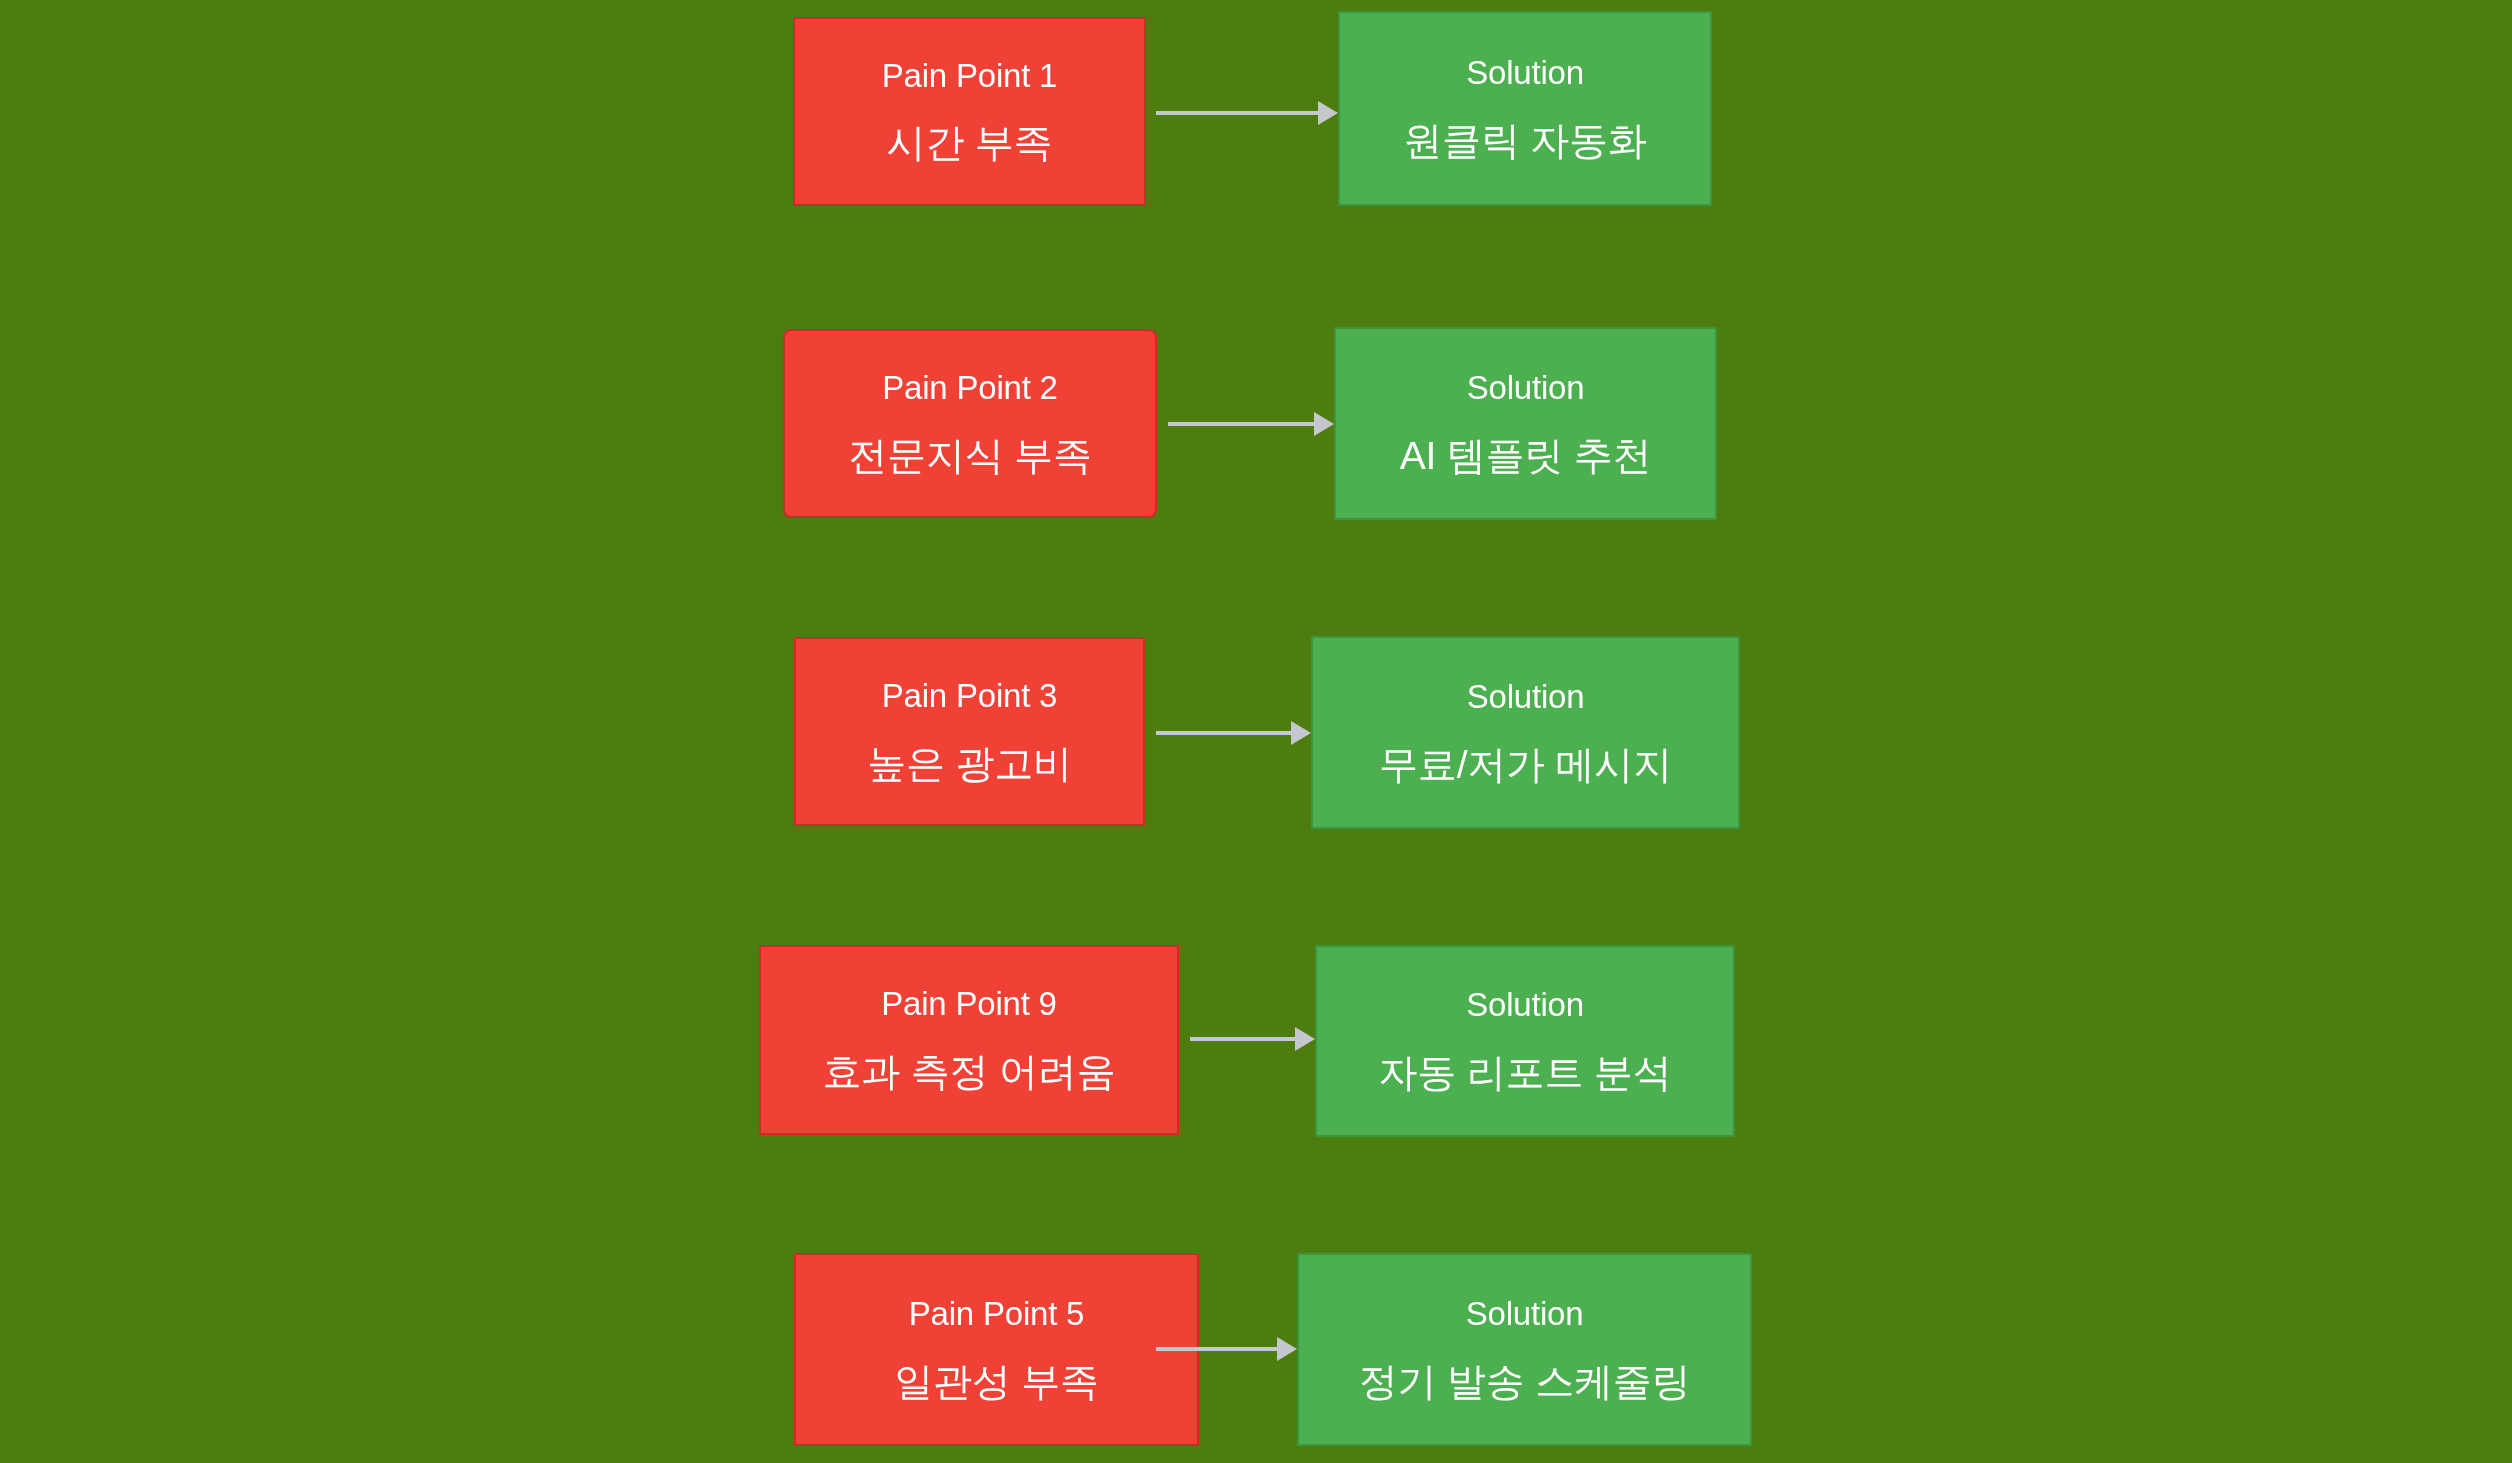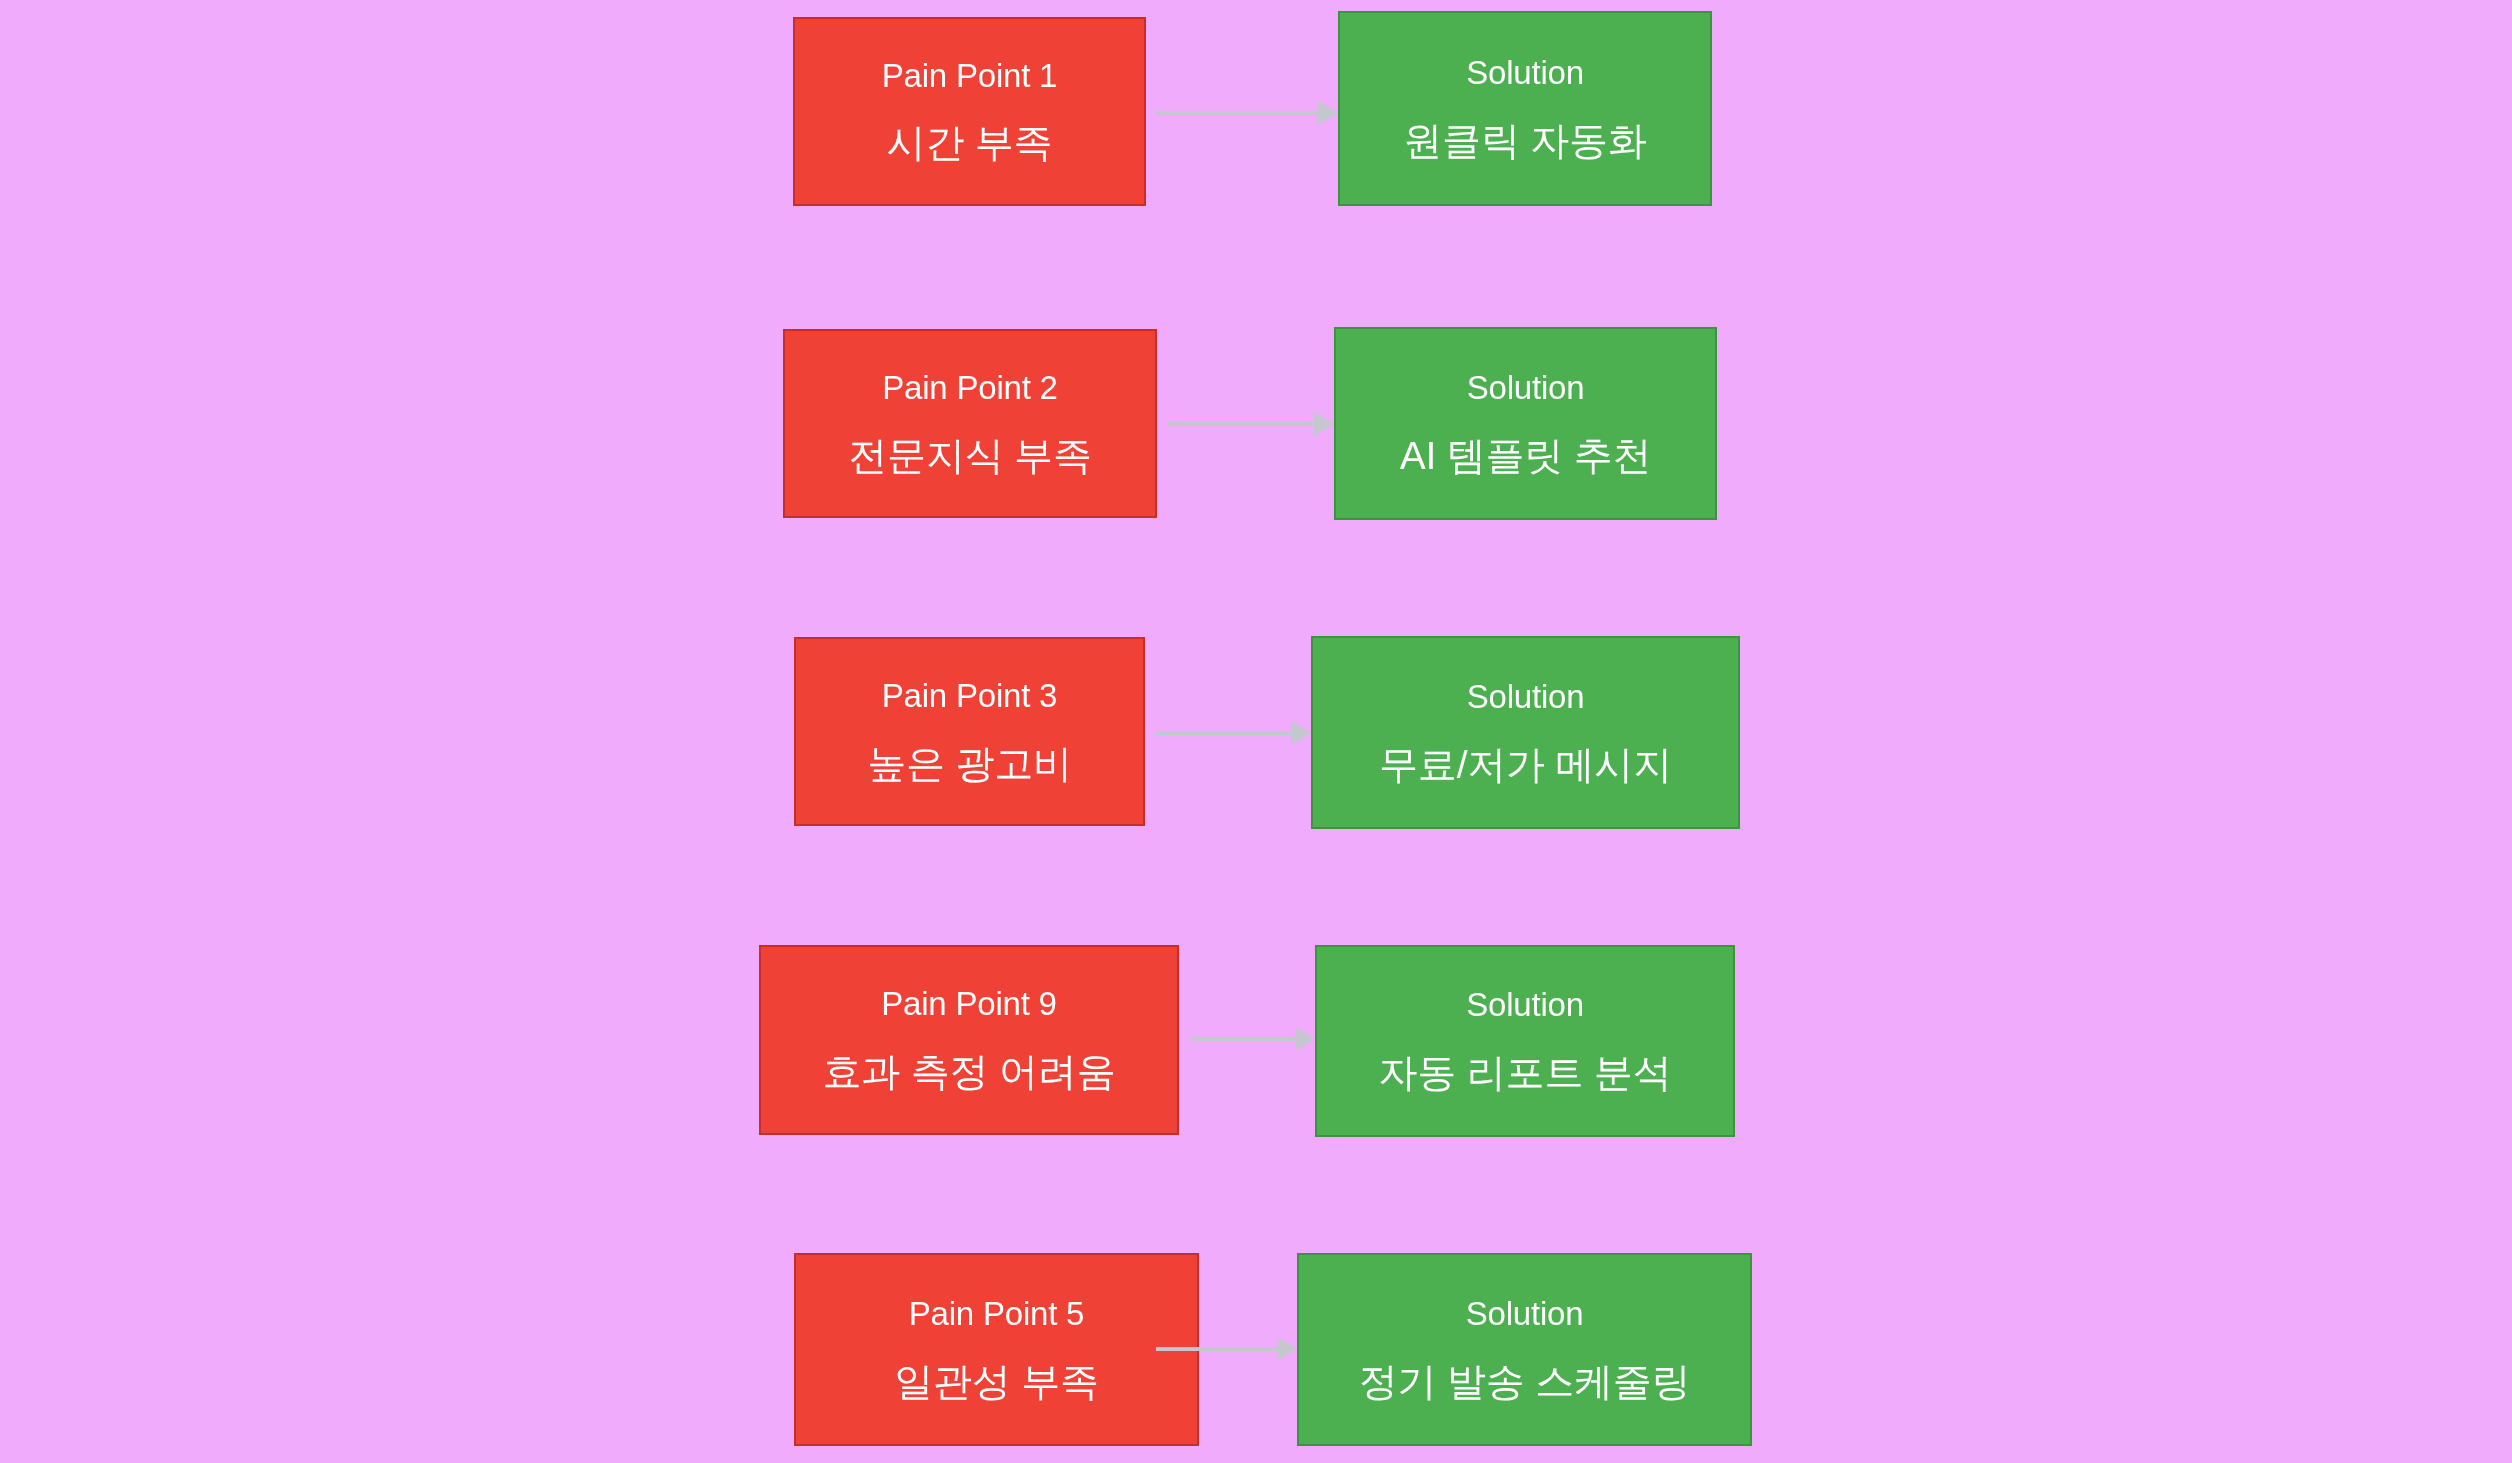--- a/index.html
+++ b/index.html
@@ -5,21 +5,21 @@
 <style>
   html, body {
     margin: 0;
     padding: 0;
     background: #030917;
   }
   #canvas {
     position: relative;
     width: 2512px;
     height: 1464px;
-    background: #f0abfc;
+    background: #4d7c0f;
     overflow: hidden;
     font-family: "Liberation Sans", "DejaVu Sans", sans-serif;
   }
   .node {
     position: absolute;
     box-sizing: border-box;
     display: flex;
     flex-direction: column;
     align-items: center;
     justify-content: center;
@@ -79,21 +79,21 @@
   </div>
   <div class="edge" style="left:1156px; top:113px; width:182px;">
     <div class="shaft" style="width:162px;"></div>
     <div class="head" style="left:162px;"></div>
   </div>
   <div class="node solution" style="left:1338px; top:11px; width:374px; height:195px;">
     <div class="line1">Solution</div>
     <div class="line2">원클릭 자동화</div>
   </div>
 
-  <div class="node pain" style="left:783px; top:329px; width:374px; height:189px;">
+  <div class="node pain" style="left:783px; top:329px; width:374px; height:189px;border-radius:8px;">
     <div class="line1">Pain Point 2</div>
     <div class="line2">전문지식 부족</div>
   </div>
   <div class="edge" style="left:1168px; top:424px; width:166px;">
     <div class="shaft" style="width:146px;"></div>
     <div class="head" style="left:146px;"></div>
   </div>
   <div class="node solution" style="left:1334px; top:327px; width:383px; height:193px;">
     <div class="line1">Solution</div>
     <div class="line2">AI 템플릿 추천</div>

